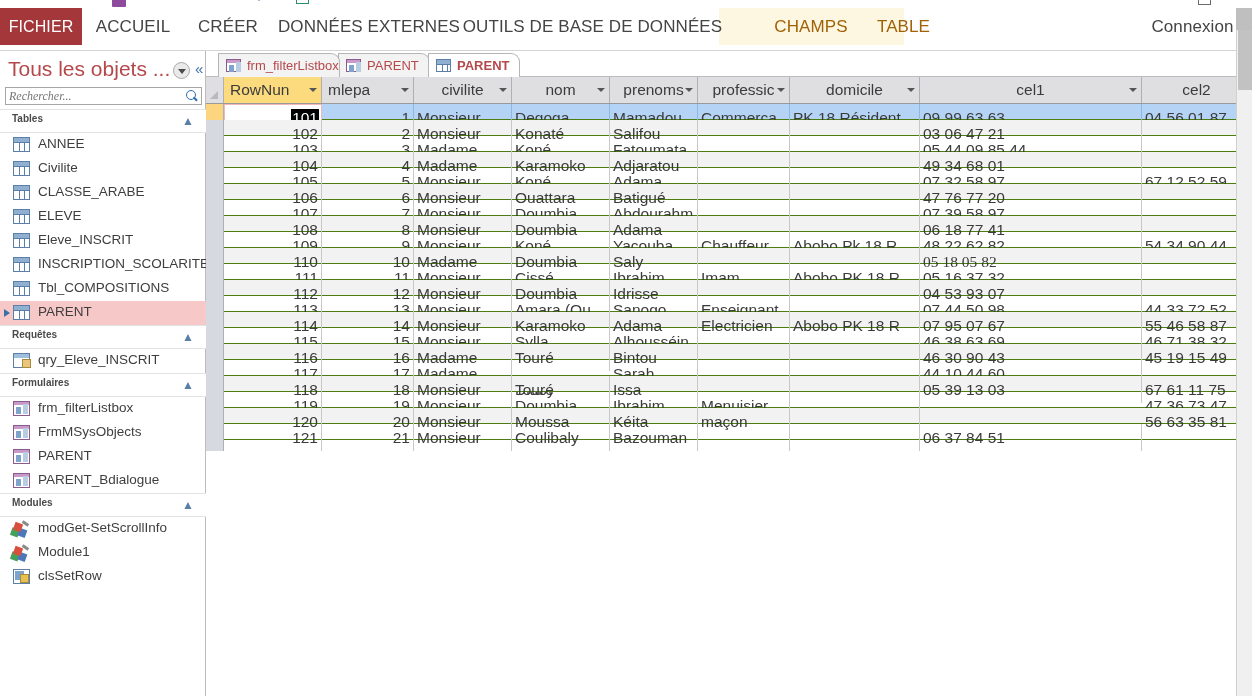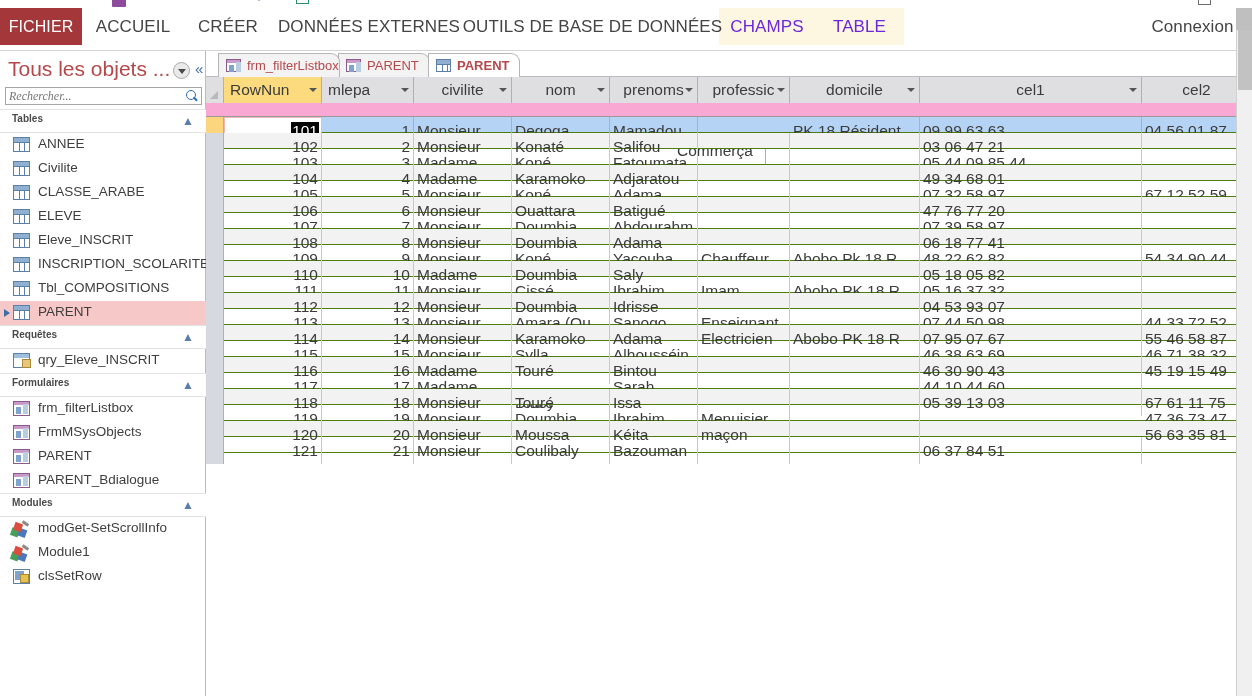--- a/index.html
+++ b/index.html
@@ -38,21 +38,21 @@
   }
   .tab {
     position: absolute; top: 0; height: 37px;
     display: flex; align-items: center; justify-content: center;
     font-size: 17px; color: #444444; letter-spacing: .1px;
     white-space: nowrap; cursor: pointer;
   }
   .tab.file {
     left: 0; width: 82px; background: #a4373a; color: #ffffff; font-size: 16px;
   }
-  .tab.ctx { color: #6d28d9; }
+  .tab.ctx { color: #a16207; margin-left: 44px; }
 
   
   .ribbon-body {
     position: absolute; top: 45px; left: 0; width: 1252px; height: 6px;
     background: #ffffff; border-bottom: 1px solid #d4d4d4;
   }
 
   
   .navpane {
     position: absolute; top: 51px; left: 0; width: 206px; height: 645px;
@@ -211,21 +211,21 @@
 
   
   .sheet {
     position: absolute; top: 77px; left: 206px;
     width: 1046px; height: 619px; overflow: hidden;
     background: #ffffff;
   }
   .grid { position: relative; width: 1046px; }
 
   .hrow {
-    position: relative; height: 40px; background: #f9a8d4;
+    position: relative; height: 27px; background: #f9a8d4;
     border-bottom: 1px solid #9a9a9a;
   }
   .hcell {
     position: absolute; top: 0; height: 26px;
     background: #dfdfe2; border-right: 1px solid #b0b0b4;
     display: flex; align-items: center; cursor: pointer;
   }
   .hcell.key { background: #fcdb7f; }
   .hcell .h-text {
     font-size: 15.5px; color: #3b3b3b; white-space: nowrap; overflow: hidden;
@@ -465,21 +465,21 @@
       </div>
       <div class="drow sel">
         <div class="rowsel"></div>
         <div class="editcell" style="left: 18px; width: 98px;">
           <span class="seltext">101</span>
         </div>
         <div class="cell num" style="left: 116px; width: 92px;">1</div>
         <div class="cell txt" style="left: 208px; width: 98px;">Monsieur</div>
         <div class="cell txt" style="left: 306px; width: 98px;">Degoga</div>
         <div class="cell txt" style="left: 404px; width: 88px;">Mamadou</div>
-        <div class="cell txt" style="left: 468px; width: 92px; margin-top: 20px;">Commerça</div>
+        <div class="cell txt" style="left: 492px; width: 92px;">Commerça</div>
         <div class="cell txt" style="left: 584px; width: 130px;">PK 18 Résident</div>
         <div class="cell txt" style="left: 714px; width: 222px;">09 99 63 63</div>
         <div class="cell txt" style="left: 936px; width: 110px;">04 56 01 87</div>
       </div>
       <div class="drow alt">
         <div class="rowsel"></div>
         <div class="cell num" style="left: 18px; width: 98px;">102</div>
         <div class="cell num" style="left: 116px; width: 92px;">2</div>
         <div class="cell txt" style="left: 208px; width: 98px;">Monsieur</div>
         <div class="cell txt" style="left: 306px; width: 98px;">Konaté</div>
@@ -575,21 +575,21 @@
       </div>
       <div class="drow alt">
         <div class="rowsel"></div>
         <div class="cell num" style="left: 18px; width: 98px;">110</div>
         <div class="cell num" style="left: 116px; width: 92px;">10</div>
         <div class="cell txt" style="left: 208px; width: 98px;">Madame</div>
         <div class="cell txt" style="left: 306px; width: 98px;">Doumbia</div>
         <div class="cell txt" style="left: 404px; width: 88px;">Saly</div>
         <div class="cell txt" style="left: 492px; width: 92px;"></div>
         <div class="cell txt" style="left: 584px; width: 130px;"></div>
-        <div class="cell txt" style="left: 714px; width: 222px;">05 18 05 82</div>
+        <div class="cell txt" style="left: 714px; width: 222px; font-family: Liberation Serif, serif;">05 18 05 82</div>
         <div class="cell txt" style="left: 936px; width: 110px;"></div>
       </div>
       <div class="drow">
         <div class="rowsel"></div>
         <div class="cell num" style="left: 18px; width: 98px;">111</div>
         <div class="cell num" style="left: 116px; width: 92px;">11</div>
         <div class="cell txt" style="left: 208px; width: 98px;">Monsieur</div>
         <div class="cell txt" style="left: 306px; width: 98px;">Cissé</div>
         <div class="cell txt" style="left: 404px; width: 88px;">Ibrahim</div>
         <div class="cell txt" style="left: 492px; width: 92px;">Imam</div>

